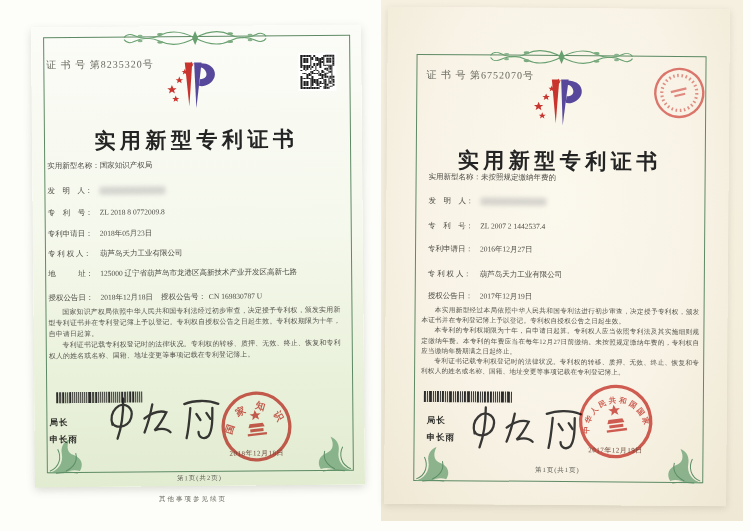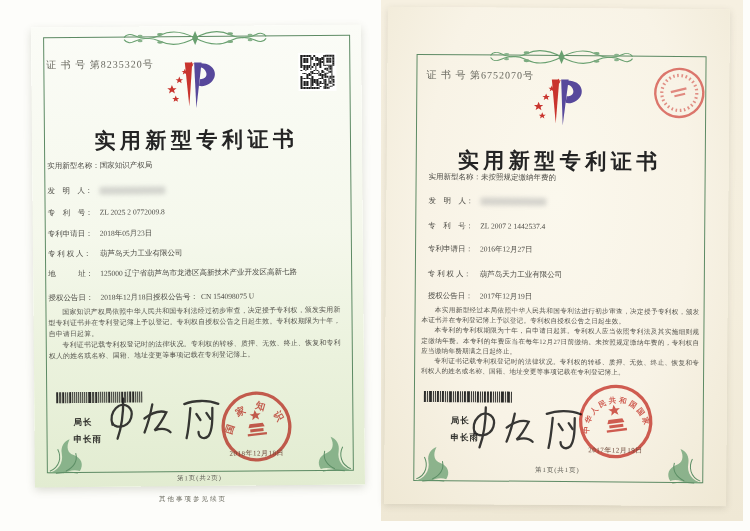--- a/index.html
+++ b/index.html
@@ -16,30 +16,30 @@
       box-shadow:0 2px 7px rgba(90,80,60,.16);}
   .frame{position:absolute;border:1px solid #5d8a64;}
   .frame-left{left:12px;top:10px;width:305px;height:434px;}
   .frame-right{left:29px;top:47px;width:288px;height:425px;}
   .certno{position:absolute;font-size:10px;letter-spacing:1px;color:#68685f;white-space:pre;}
   .cert-title{position:absolute;text-align:center;font-size:21px;font-weight:700;
       letter-spacing:4.5px;color:#242424;}
   .row{position:absolute;display:flex;font-size:7.5px;color:#4c4b45;line-height:1.45;}
   .row .lab{flex:0 0 52px;white-space:pre;}
   .row .val{white-space:pre-wrap;}
-  .row .lab2{flex:0 0 48px;margin-left:0;white-space:pre;}
+  .row .lab2{flex:0 0 48px;margin-left:8px;white-space:pre;}
   .redact{display:inline-block;width:66px;height:8px;border-radius:2px;
       background:#b9b9b6;filter:blur(2px);opacity:.55;margin-top:1px;}
   .bodytext{position:absolute;font-size:6.9px;line-height:1.58;color:#56554e;
       text-align:justify;letter-spacing:.2px;}
   .bodytext p{margin:0;text-indent:2em;}
   .bodytext-r{font-size:6.6px;line-height:1.55;}
   .barcode{position:absolute;display:flex;gap:1px;}
   .barcode i{display:block;height:100%;background:#2c2c2a;}
-  .director{position:absolute;font-size:8.5px;color:#2e2e2a;font-weight:700;letter-spacing:1px;padding-left:24px;}
+  .director{position:absolute;font-size:8.5px;color:#2e2e2a;font-weight:700;letter-spacing:1px;}
   .director div{margin-bottom:5px;}
   .signature{position:absolute;}
   .seal{position:absolute;opacity:.88;mix-blend-mode:multiply;}
   .seal-date{position:absolute;font-size:7px;color:#6b4436;letter-spacing:.5px;
       text-align:center;z-index:4;}
   .pageno{position:absolute;text-align:center;font-size:6.5px;color:#5d5c54;letter-spacing:1px;}
   .caption{position:absolute;left:108px;top:495px;width:170px;text-align:center;
       font-size:6.5px;color:#6d6d62;letter-spacing:2px;}
   .qr{position:absolute;display:grid;grid-template-columns:repeat(21,1fr);
       grid-template-rows:repeat(21,1fr);background:#fff;padding:2px;box-sizing:border-box;}
@@ -547,39 +547,39 @@
     <div class="row" style="left:15px;top:134px;width:300px;">
       <span class="lab">实用新型名称：</span>
       <span class="val">国家知识产权局</span>
     </div>
     <div class="row" style="left:15px;top:159px;width:300px;">
       <span class="lab">发　明　人：</span>
       <span class="redact"></span>
     </div>
     <div class="row" style="left:15px;top:181px;width:300px;">
       <span class="lab">专　利　号：</span>
-      <span class="val">ZL 2025 2 0772009.8</span>
+      <span class="val">ZL 2018 8 0772009.8</span>
     </div>
     <div class="row" style="left:15px;top:202px;width:300px;">
       <span class="lab">专利申请日：</span>
       <span class="val">2018年05月23日</span>
     </div>
     <div class="row" style="left:15px;top:222px;width:300px;">
       <span class="lab">专 利 权 人：</span>
       <span class="val">葫芦岛天力工业有限公司</span>
     </div>
     <div class="row" style="left:15px;top:242px;width:272px;">
       <span class="lab">地　　　址：</span>
       <span class="val" style="width:212px;">125000 辽宁省葫芦岛市龙港区高新技术产业开发区高新七路</span>
     </div>
     <div class="row" style="left:15px;top:266px;width:305px;">
       <span class="lab">授权公告日：</span>
       <span class="val">2018年12月18日</span>
       <span class="lab2">授权公告号：</span>
-      <span class="val">CN 154098075 U</span>
+      <span class="val">CN 169830787 U</span>
     </div>
 
     <div class="bodytext" style="left:15px;top:280px;width:292px;">
       <p>国家知识产权局依照中华人民共和国专利法经过初步审查，决定授予专利权，颁发实用新型专利证书并在专利登记簿上予以登记。专利权自授权公告之日起生效。专利权期限为十年，自申请日起算。</p>
       <p>专利证书记载专利权登记时的法律状况。专利权的转移、质押、无效、终止、恢复和专利权人的姓名或名称、国籍、地址变更等事项记载在专利登记簿上。</p>
     </div>
 
     <div class="barcode" style="left:22px;top:365px;width:86px;height:11px;">
         <i style="width: 2px;"></i>
         <i style="width: 1px;"></i>

